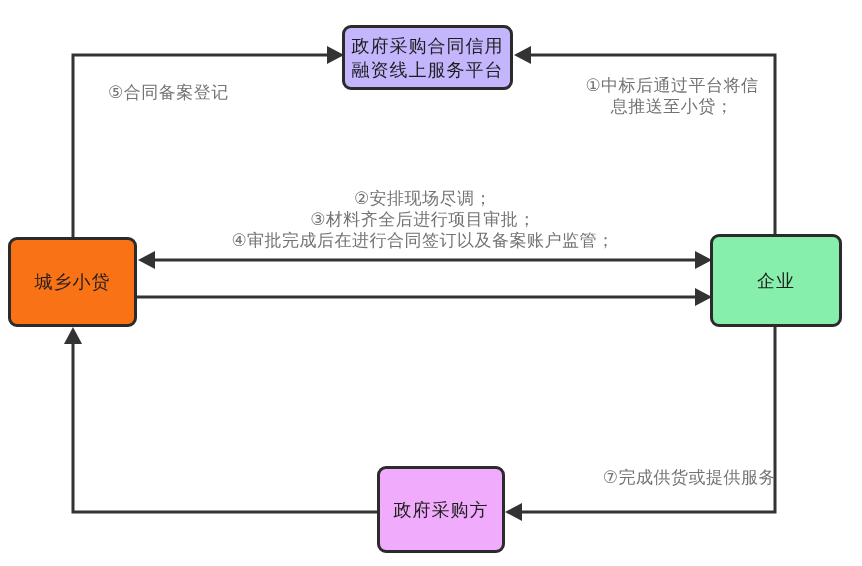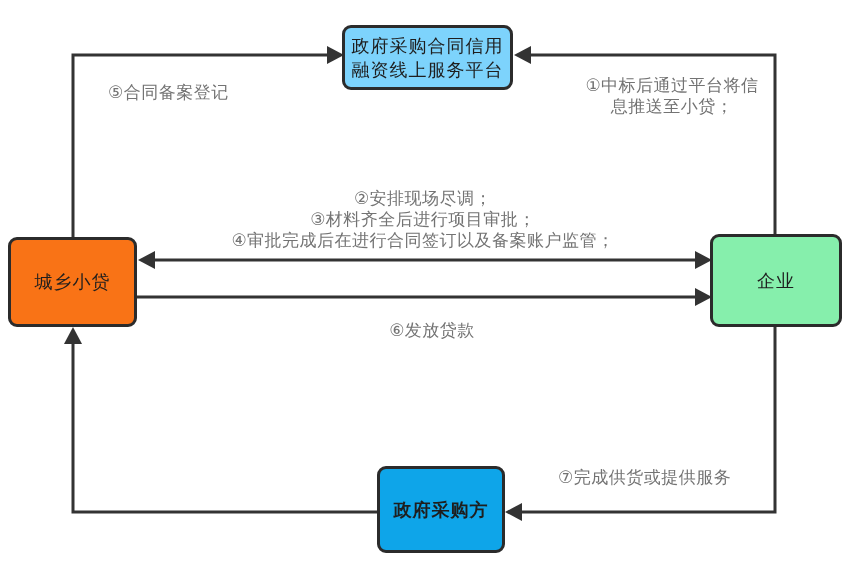--- a/index.html
+++ b/index.html
@@ -46,21 +46,21 @@
     font-size: 17px;
     line-height: 21px;
     color: #737373;
     white-space: pre-line;
     letter-spacing: 0.5px;
   }
   .lbl-step5 { left: 108px; top: 82px; }
   .lbl-step1 { left: 572px; top: 75px;  width: 200px; text-align: center; }
   .lbl-steps234 { left: 201px; top: 188px; width: 444px; text-align: center; }
   .lbl-step6 { left: 332px; top: 320px; width: 200px; text-align: center; }
-  .lbl-step7 { left: 558px; top: 467px; width: 218px; text-align: left; }
+  .lbl-step7 { left: 558px; top: 467px; width: 218px; text-align: right; }
   .lbl-step8 { left: 136px; top: 452px; width: 242px; text-align: center; }
 </style>
 </head>
 <body>
 
 <div class="canvas">
 
   <svg class="connector-layer" viewBox="0 0 862 566" xmlns="http://www.w3.org/2000/svg">
 
     <path d="M73,237 L73,55 L328,55" fill="none" stroke="#333333" stroke-width="3"></path>
@@ -76,36 +76,35 @@
     <path d="M137,297 L696,297" fill="none" stroke="#333333" stroke-width="3"></path>
     <polygon points="712,297 695,288 695,306" fill="#333333"></polygon>
 
     <path d="M775,327 L775,512 L521,512" fill="none" stroke="#333333" stroke-width="3"></path>
     <polygon points="505,512 522,503 522,521" fill="#333333"></polygon>
 
     <path d="M377,512 L73,512 L73,343" fill="none" stroke="#333333" stroke-width="3"></path>
     <polygon points="73,327 64,344 82,344" fill="#333333"></polygon>
   </svg>
 
-  <div class="node node-platform" style="background: #7dd3fc;">政府采购合同信用
+  <div class="node node-platform" style="background: #c4b5fd;">政府采购合同信用
 融资线上服务平台</div>
 
   <div class="node node-lender" style="background: #f97316;">城乡小贷</div>
 
   <div class="node node-enterprise" style="background: #86efac;">企业</div>
 
-  <div class="node node-purchaser" style="background: #0ea5e9; font-weight: bold;">政府采购方</div>
+  <div class="node node-purchaser" style="background: #f0abfc;">政府采购方</div>
 
   <div class="edge-label lbl-step5">⑤合同备案登记</div>
 
   <div class="edge-label lbl-step1">①中标后通过平台将信
 息推送至小贷；</div>
 
   <div class="edge-label lbl-steps234">②安排现场尽调；
 ③材料齐全后进行项目审批；
 ④审批完成后在进行合同签订以及备案账户监管；</div>
 
-  <div class="edge-label lbl-step6">⑥发放贷款</div>
 
   <div class="edge-label lbl-step7">⑦完成供货或提供服务</div>
 
 
 </div>
 
 </body></html>

